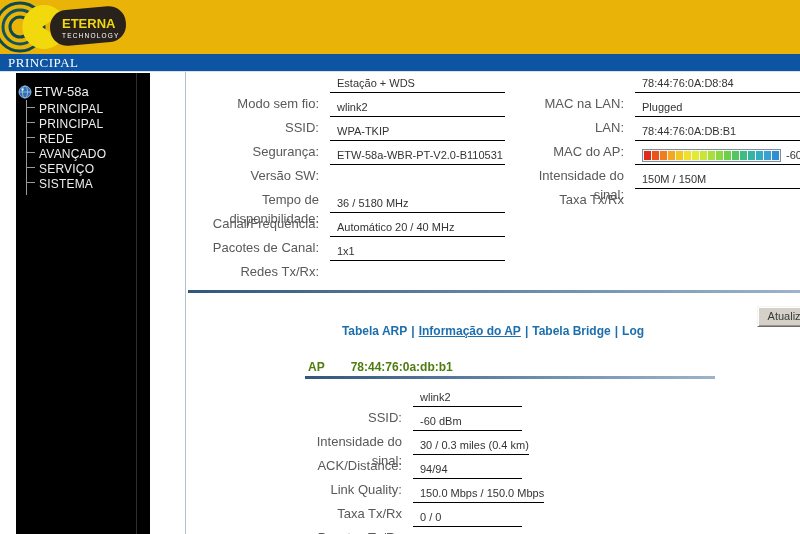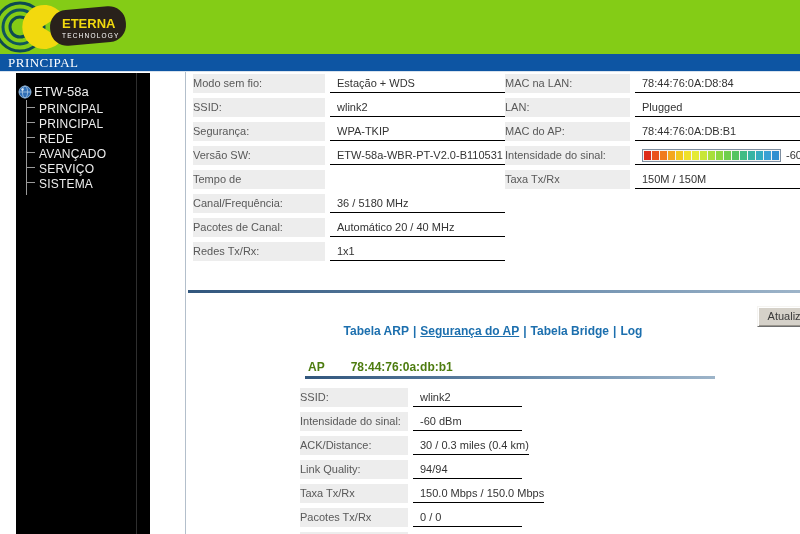--- a/index.html
+++ b/index.html
@@ -2,21 +2,21 @@
 <html><head>
 <meta charset="utf-8">
 <style>
   * { margin:0; padding:0; box-sizing:border-box; }
   html,body { background:#fff; }
   #root {
     position:relative; width:800px; height:534px; overflow:hidden;
     font-family:"Liberation Sans", sans-serif; background:#fff;
   }
   
-  .header { position:absolute; left:0; top:0; width:800px; height:54px; background:#84cc16; }
+  .header { position:absolute; left:0; top:0; width:800px; height:54px; background:#eab308; }
   .logo { position:absolute; left:0; top:1px; }
   
   .topbar {
     position:absolute; left:0; top:54px; width:800px; height:18px;
     background:#0d55a3; border-bottom:1px solid #d7e2ee;
   }
   .topbar-title {
     font-family:"Liberation Serif", serif; color:#fff; font-size:13px;
     line-height:18px; padding-left:8px; letter-spacing:.5px;
   }
@@ -29,22 +29,22 @@
   .tree { position:absolute; left:10px; top:27px; }
   .tree-vline { position:absolute; left:0; top:0; width:1px; height:95px; background:#9a9a9a; }
   .tree-item { position:relative; height:15px; line-height:15px; padding-left:13px; white-space:nowrap; }
   .tree-item::before {
     content:""; position:absolute; left:0; top:7px; width:9px; height:1px; background:#9a9a9a;
   }
   .tree-item span { color:#ededed; font-size:12px; letter-spacing:.2px; cursor:pointer; }
   
   .srow { display:flex; align-items:stretch; height:19px; margin-bottom:5px; }
   .slabel {
-    background:#ededed; color:#595959; font-size:11px; line-height:19px;
-    padding-right:6px; flex:0 0 auto;
+    background:#ededed; color:#595959; font-size:13px; line-height:19px;
+    text-align:right; padding-right:6px; flex:0 0 auto;margin-top:20px;
   }
   .svalue {
     flex:1 1 auto; margin-left:5px; padding-left:7px; font-size:11px;
     line-height:18px; color:#333; border-bottom:1px solid #000000; white-space:nowrap;
   }
   .col-left  { position:absolute; left:193px; top:74px; width:312px; }
   .col-left .slabel { width:132px; }
   .col-right { position:absolute; left:505px; top:74px; width:297px; }
   .col-right .slabel { width:125px; }
   
@@ -214,21 +214,21 @@
     <div class="srow">
       <div class="slabel">Taxa Tx/Rx</div>
       <div class="svalue">150M / 150M</div>
       </div>
   </div>
 
   <div class="divider"></div>
   <button class="refresh-btn">Atualizar</button>
 
   <div class="links-row">
-    <a>Tabela ARP</a><span class="sep">|</span><a class="current">Segurança do AP</a><span class="sep">|</span><a>Tabela Bridge</a><span class="sep">|</span><a>Log</a>
+    <a>Tabela ARP</a><span class="sep">|</span><a class="current">Informação do AP</a><span class="sep">|</span><a>Tabela Bridge</a><span class="sep">|</span><a>Log</a>
   </div>
 
   <div class="ap-header">
     <span>AP</span>
     <span>78:44:76:0a:db:b1</span>
   </div>
   <div class="ap-rule"></div>
 
   <div class="ap-table">
     <div class="srow">

